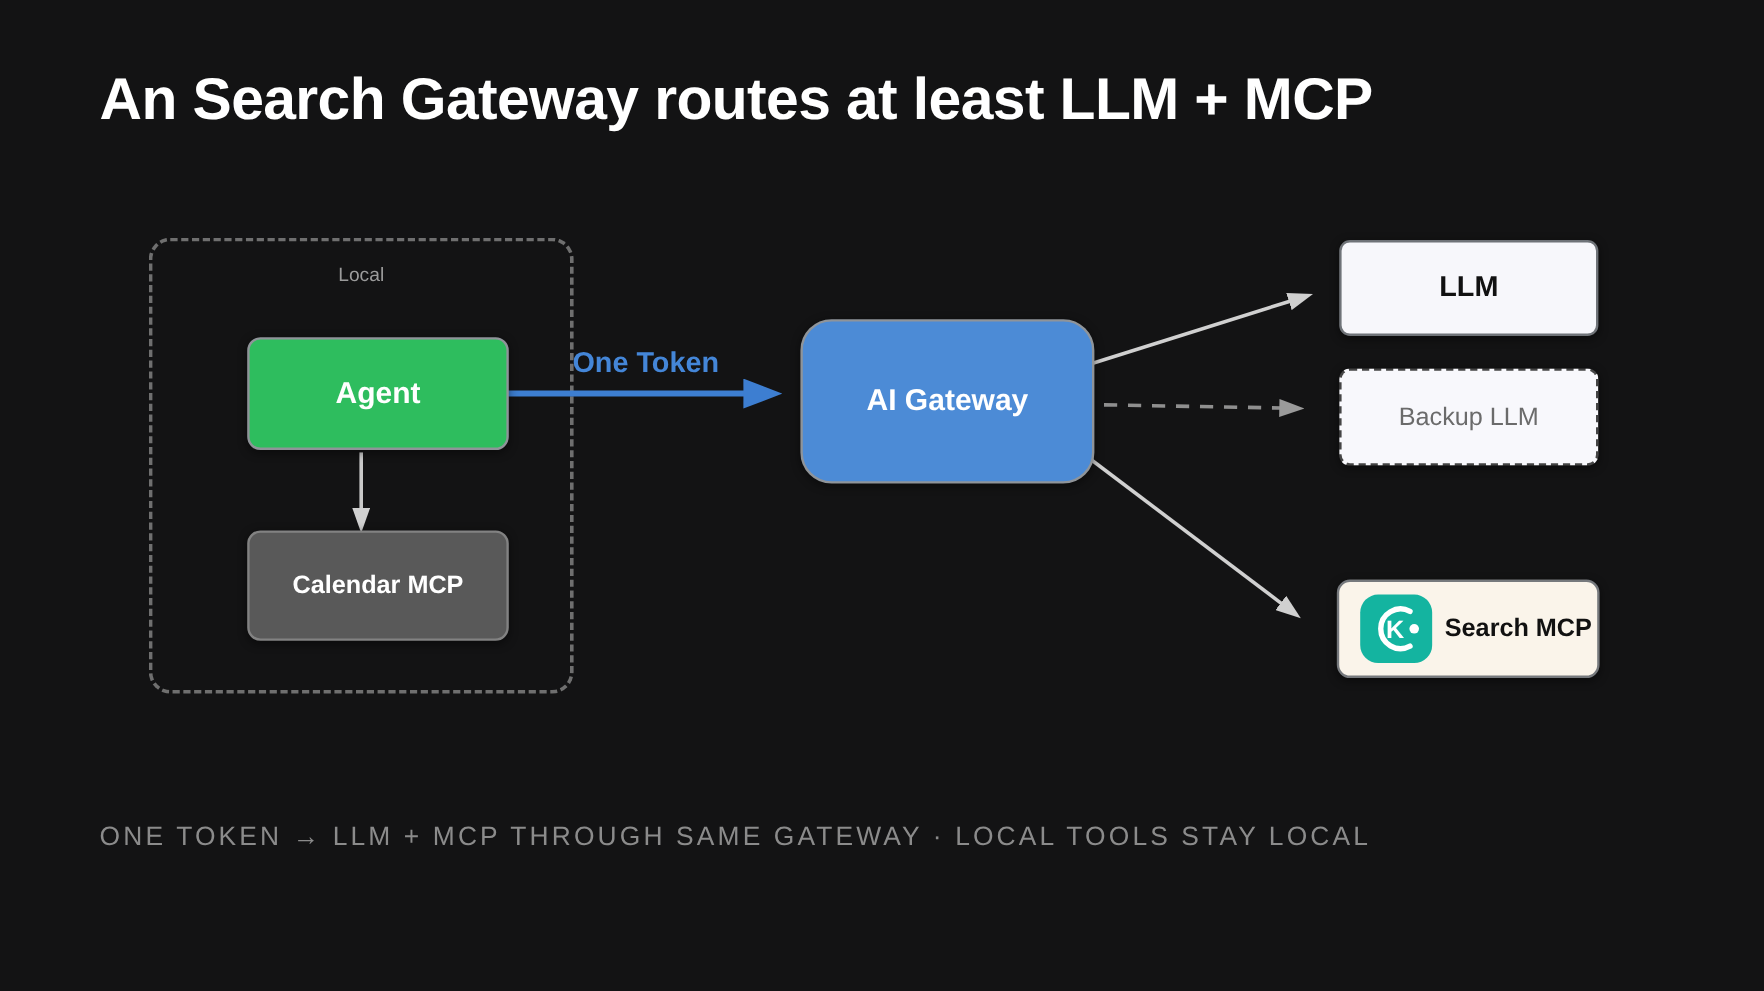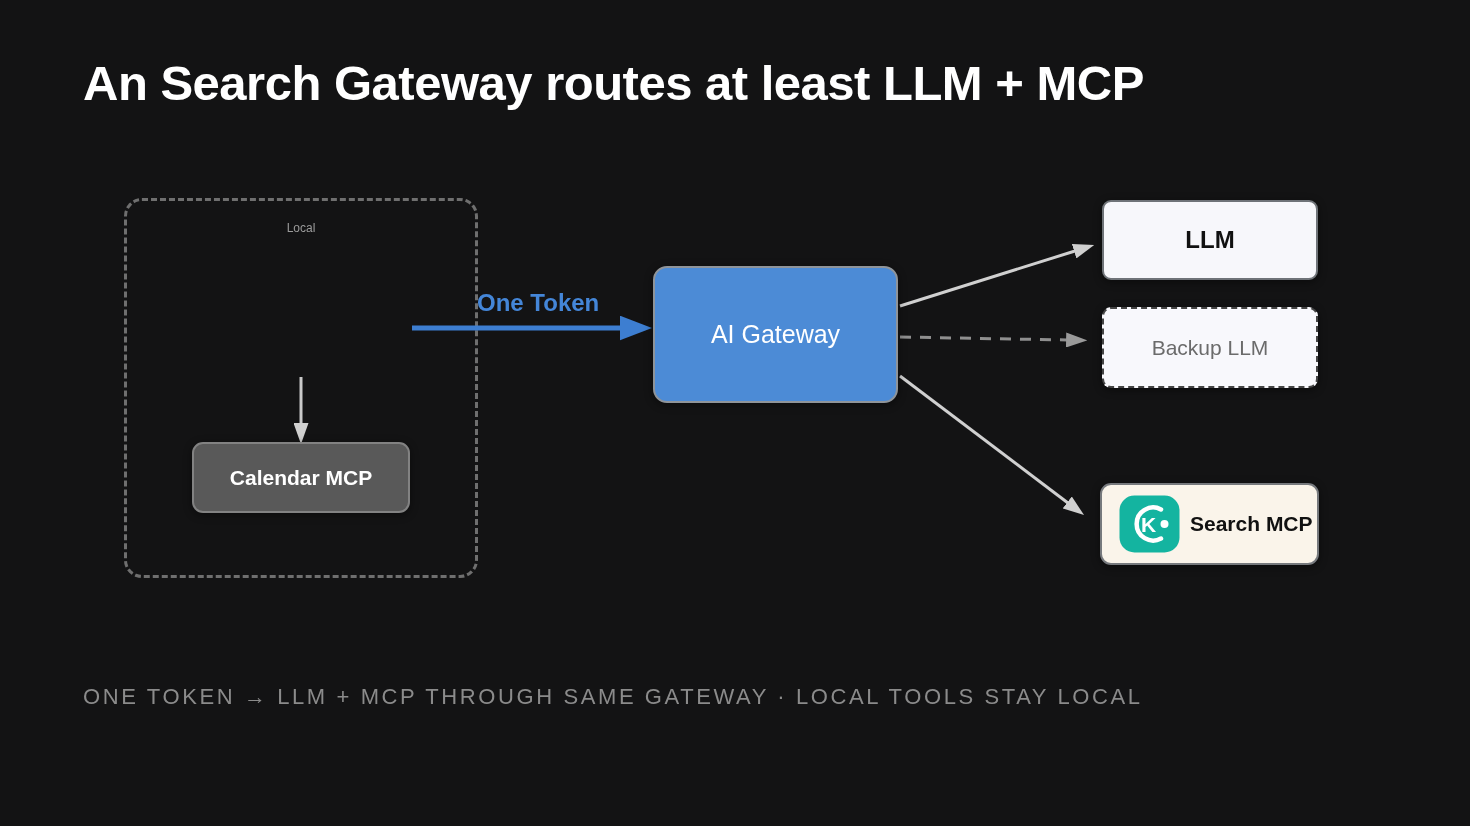--- a/index.html
+++ b/index.html
@@ -18,43 +18,44 @@
   }
 
   
   .local-group {
     left:124px; top:198px; width:354px; height:380px;
     border:3px dashed #6f6f6f; border-radius:18px;
     box-sizing:border-box;
   }
   .local-group-label {
     left:124px; top:221px; width:354px; text-align:center;
-    font-size:12px; color:#9b9b9b;
+    font-size:16px; color:#9b9b9b;
   }
 
   
   .node {
     position:absolute; box-sizing:border-box;
     display:flex; align-items:center; justify-content:center;
     box-shadow:0 2px 8px rgba(0,0,0,0.45);
+    margin-left:14px;
   }
   .node-agent {
     left:192px; top:281px; width:218px; height:94px;
     background:#2ebd5e; border:2px solid #8f9499; border-radius:11px;
     color:#ffffff; font-weight:700; font-size:25px;
   }
   .node-calendar-mcp {
-    left:192px; top:442px; width:218px; height:71px;
+    left:192px; top:442px; width:218px; height:92px;
     background:#595959; border:2px solid #828282; border-radius:11px;
     color:#ffffff; font-weight:700; font-size:21px;
   }
   .node-ai-gateway {
     left:653px; top:266px; width:245px; height:137px;
-    background:#4c8bd6; border:2px solid #8f9499; border-radius:14px;
-    color:#ffffff; font-weight:400; font-size:25px;
+    background:#4c8bd6; border:2px solid #8f9499; border-radius:26px;
+    color:#ffffff; font-weight:700; font-size:25px;
   }
   .node-llm {
     left:1102px; top:200px; width:216px; height:80px;
     background:#f7f7fb; border:2px solid #6f7378; border-radius:9px;
     color:#111111; font-weight:700; font-size:24px;
   }
   .node-backup-llm {
     left:1102px; top:307px; width:216px; height:81px;
     background:#f8f8fc; border:2px dashed #454545; border-radius:9px;
     color:#6b6b6b; font-weight:400; font-size:21px;
@@ -112,20 +113,23 @@
     </defs>
     <line x1="301" y1="377" x2="301" y2="424" stroke="#c9c9c9" stroke-width="3" marker-end="url(#head-light)"></line>
     <line x1="412" y1="328" x2="621" y2="328" stroke="#3d7ed1" stroke-width="5" marker-end="url(#head-blue)"></line>
     <line x1="900" y1="306" x2="1075" y2="251" stroke="#d0d0d0" stroke-width="3" marker-end="url(#head-light)"></line>
     <line x1="900" y1="337" x2="1067" y2="340" stroke="#8f8f8f" stroke-width="3" stroke-dasharray="11 9" marker-end="url(#head-gray)"></line>
     <line x1="900" y1="376" x2="1068" y2="503" stroke="#d0d0d0" stroke-width="3" marker-end="url(#head-light)"></line>
   </svg>
 
   <div class="abs edge-label-one-token">One Token</div>
 
+  <div class="node node-agent">
+    <span>Agent</span>
+  </div>
 
   <div class="node node-calendar-mcp">
     <span>Calendar MCP</span>
   </div>
 
   <div class="node node-ai-gateway">
     <span>AI Gateway</span>
   </div>
 
   <div class="node node-llm">

